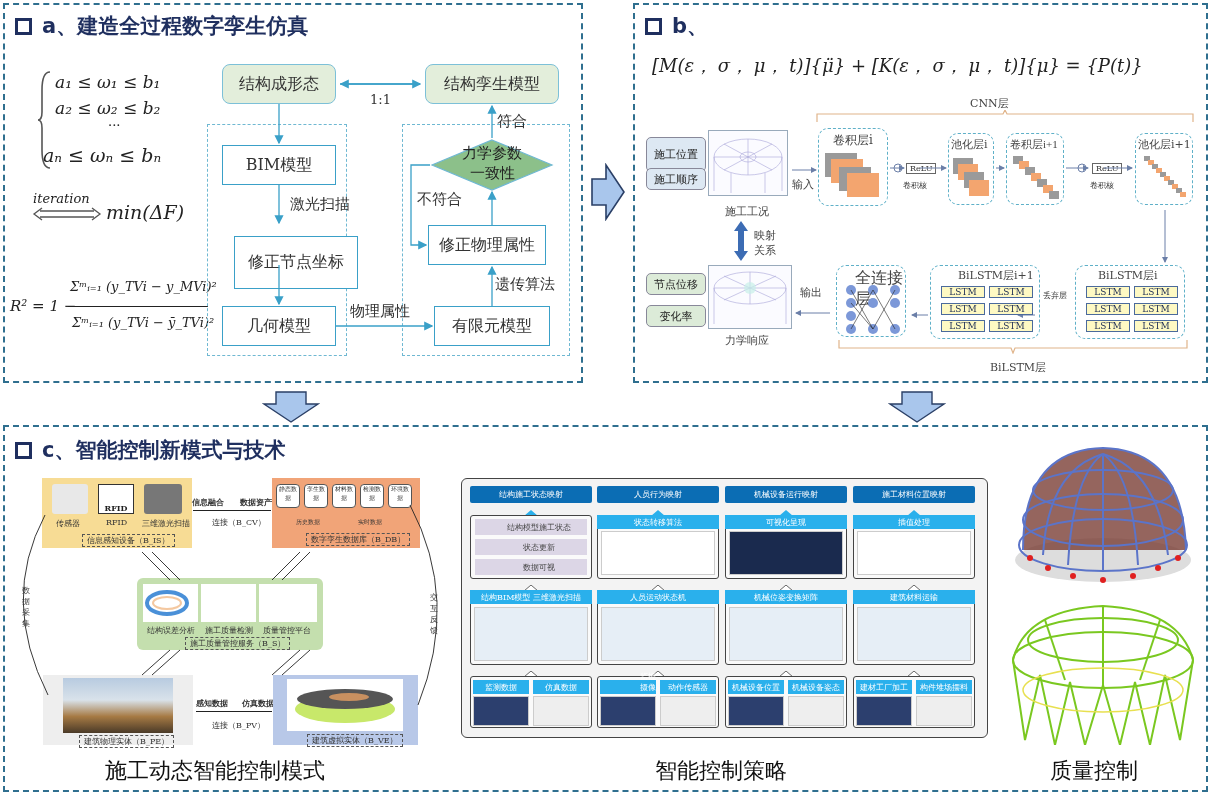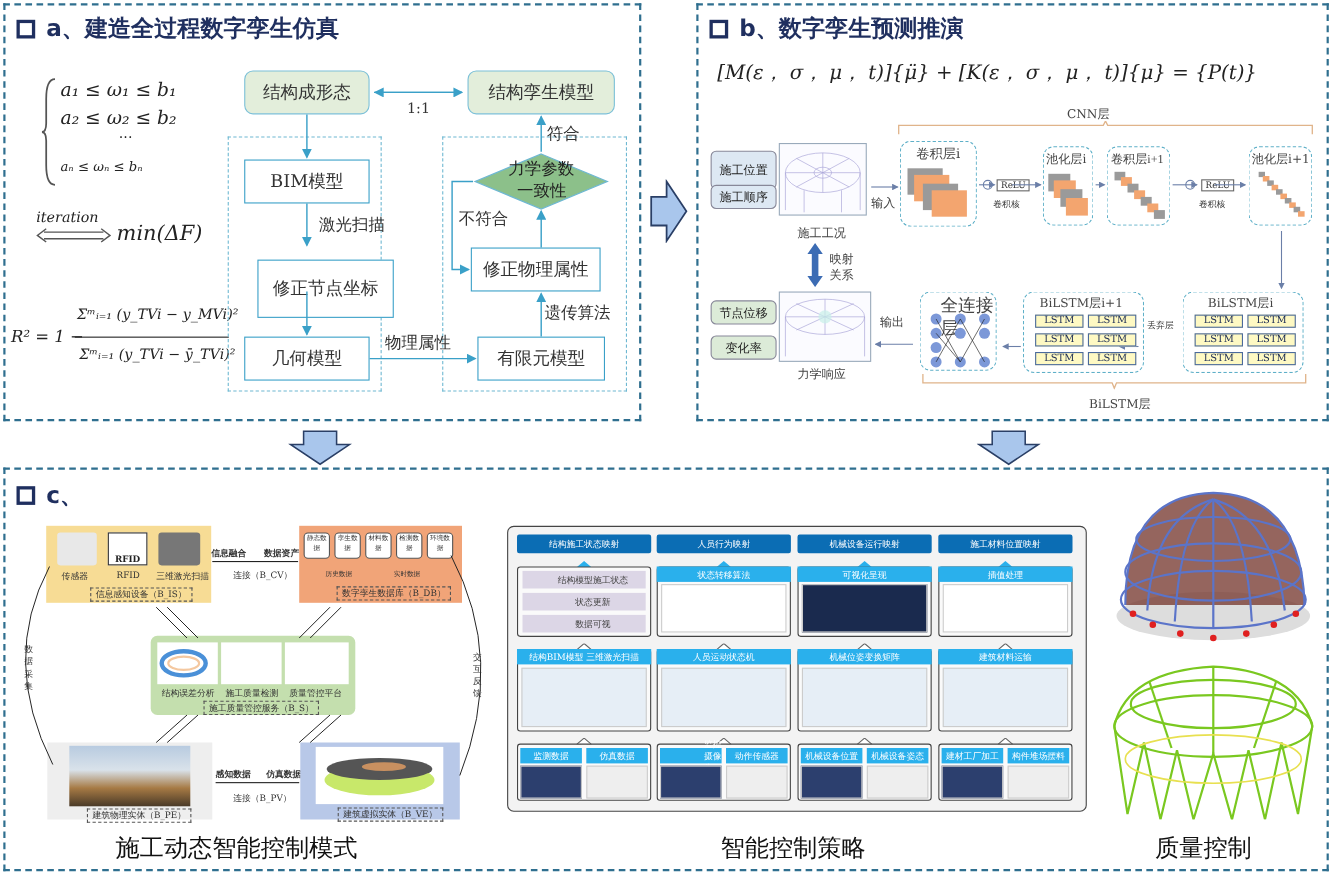--- a/index.html
+++ b/index.html
@@ -44,21 +44,21 @@
 </div>
 
 <div class="abs" style="left:38px;top:70px;width:14px;height:100px;">
   <svg width="14" height="100">
       <path d="M12 2 Q4 2 4 20 L4 42 Q4 50 0 50 Q4 50 4 58 L4 80 Q4 98 12 98" fill="none" stroke="#555" stroke-width="1.6"></path>
     </svg>
 </div>
 <div class="abs math" style="left:55px;top:72px;font-size:17px;">a₁ ≤ ω₁ ≤ b₁</div>
 <div class="abs math" style="left:55px;top:98px;font-size:17px;">a₂ ≤ ω₂ ≤ b₂</div>
 <div class="abs math" style="left:108px;top:118px;font-size:13px;font-style:normal;">···</div>
-<div class="abs math" style="left:55px;top:144px;font-size:12px;">aₙ ≤ ωₙ ≤ bₙ</div>
+<div class="abs math" style="left:43px;top:144px;font-size:19px;">aₙ ≤ ωₙ ≤ bₙ</div>
 
 <div class="abs math" style="left:33px;top:191px;font-size:13px;">iteration</div>
 <div class="abs" style="left:32px;top:206px;">
   <svg width="70" height="14">
       <path d="M8 4 L62 4 M8 10 L62 10 M10 1 L2 7 L10 13 M60 1 L68 7 L60 13" fill="none" stroke="#555" stroke-width="1.3"></path>
     </svg>
 </div>
 <div class="abs math" style="left:106px;top:201px;font-size:19px;">min(ΔF)</div>
 
 <div class="abs" style="left:10px;top:275px;width:200px;height:70px;">
@@ -115,21 +115,20 @@
 <div class="abs" style="left:590px;top:163px;">
   <svg width="36" height="58">
       <polygon points="2,16 16,16 16,2 34,29 16,56 16,42 2,42" fill="#a9c6ec" stroke="#2a3f66" stroke-width="1.6"></polygon>
     </svg>
 </div>
 
 <div class="panel" style="left:633px;top:3px;width:575px;height:380px;"></div>
 <div class="panel-title" style="left:645px;top:12px;">
   <span class="sq"></span>
   <span>b、</span>
-    <span style="margin-left:-10px;">数字孪生预测推演</span>
 </div>
 <div class="abs math" style="left:652px;top:54px;font-size:18px;white-space:nowrap;">[M(ε， σ， μ， t)]{μ̈} + [K(ε， σ， μ， t)]{μ} = {P(t)}</div>
 
 <div class="abs small" style="left:970px;top:96px;">CNN层</div>
 <svg class="abs" style="left:815px;top:110px;" width="380" height="14">
     <path d="M2 12 L2 4 L188 4 L190 0 L192 4 L378 4 L378 12" fill="none" stroke="#e0b48a" stroke-width="1.2"></path>
   </svg>
 
 <div class="pill" style="left:646px;top:137px;width:60px;height:35px;">施工位置</div>
 <div class="pill" style="left:646px;top:168px;width:60px;height:22px;">施工顺序</div>
@@ -276,21 +275,21 @@
         <line x1="8" y1="6" x2="30" y2="45"></line>
         <line x1="8" y1="45" x2="30" y2="6"></line>
         <line x1="8" y1="19" x2="30" y2="45"></line>
         <line x1="30" y1="6" x2="52" y2="45"></line>
         <line x1="30" y1="45" x2="52" y2="6"></line>
       </g>
   </svg>
 </div>
 
 <div class="dframe" style="left:930px;top:265px;width:110px;height:74px;">
-  <div class="abs small" style="left:14px;top:2px;font-size:11px;">BiLSTM层i+1</div>
+  <div class="abs small" style="left:27px;top:2px;font-size:11px;">BiLSTM层i+1</div>
   <div class="lstm" style="left:10px;top:20px;">LSTM</div>
   <div class="lstm" style="left:58px;top:20px;">LSTM</div>
   <div class="lstm" style="left:10px;top:37px;">LSTM</div>
   <div class="lstm" style="left:58px;top:37px;">LSTM</div>
   <div class="lstm" style="left:10px;top:54px;">LSTM</div>
   <div class="lstm" style="left:58px;top:54px;">LSTM</div>
 </div>
 <div class="abs tiny" style="left:1043px;top:290px;">丢弃层</div>
 <div class="dframe" style="left:1075px;top:265px;width:110px;height:74px;">
   <div class="abs small" style="left:22px;top:2px;font-size:11px;">BiLSTM层i</div>
@@ -314,20 +313,21 @@
 <div class="abs" style="left:888px;top:390px;">
   <svg width="58" height="34">
       <polygon points="14,2 44,2 44,14 56,14 29,32 2,14 14,14" fill="#a9c6ec" stroke="#2a3f66" stroke-width="1.4"></polygon>
     </svg>
 </div>
 
 <div class="panel" style="left:3px;top:425px;width:1205px;height:367px;"></div>
 <div class="panel-title" style="left:15px;top:436px;">
   <span class="sq"></span>
   <span>c、</span>
+    <span style="margin-left:-10px;">智能控制新模式与技术</span>
 </div>
 
 <div class="abs" style="left:42px;top:478px;width:150px;height:70px;background:#f7dc95;">
   <div class="abs" style="left:10px;top:6px;width:36px;height:30px;background:#e8e8e8;border-radius:3px;"></div>
   <div class="abs" style="left:56px;top:6px;width:36px;height:30px;background:#fff;border:1px solid #333;font-size:8px;display:flex;align-items:flex-end;justify-content:center;font-weight:bold;">RFID</div>
   <div class="abs" style="left:102px;top:6px;width:38px;height:30px;background:#777;border-radius:3px;"></div>
   <div class="abs tiny" style="left:14px;top:40px;">传感器</div>
   <div class="abs tiny" style="left:64px;top:40px;">RFID</div>
   <div class="abs tiny" style="left:100px;top:40px;">三维激光扫描</div>
   <div class="abs tiny" style="left:40px;top:56px;border:1px dashed #555;padding:0 4px;">信息感知设备（B_IS）</div>

